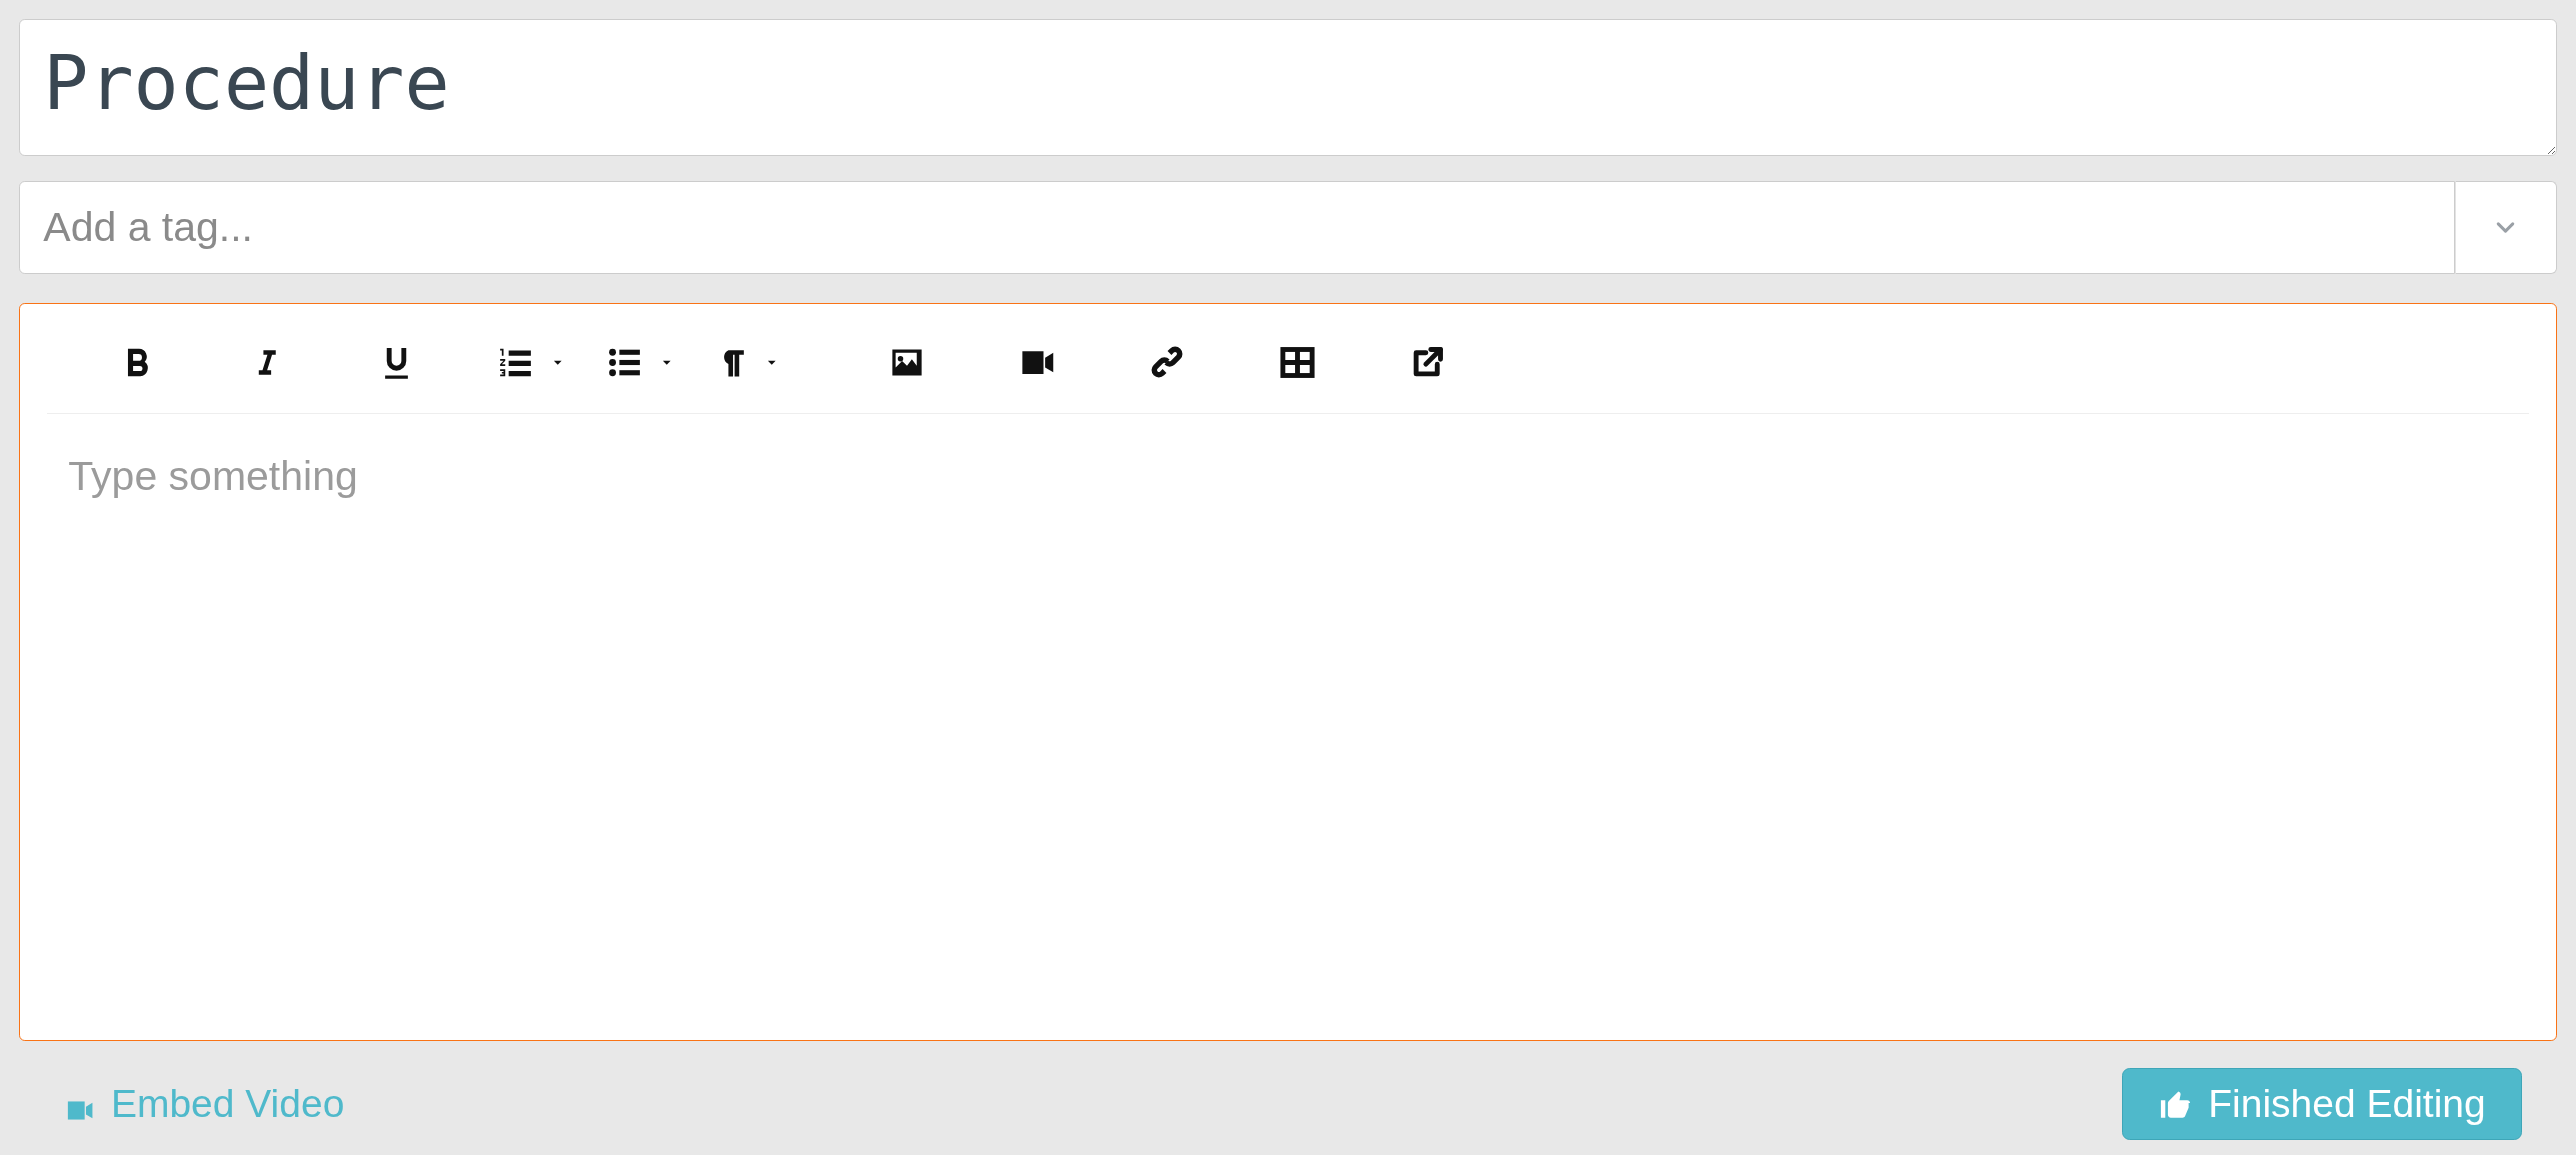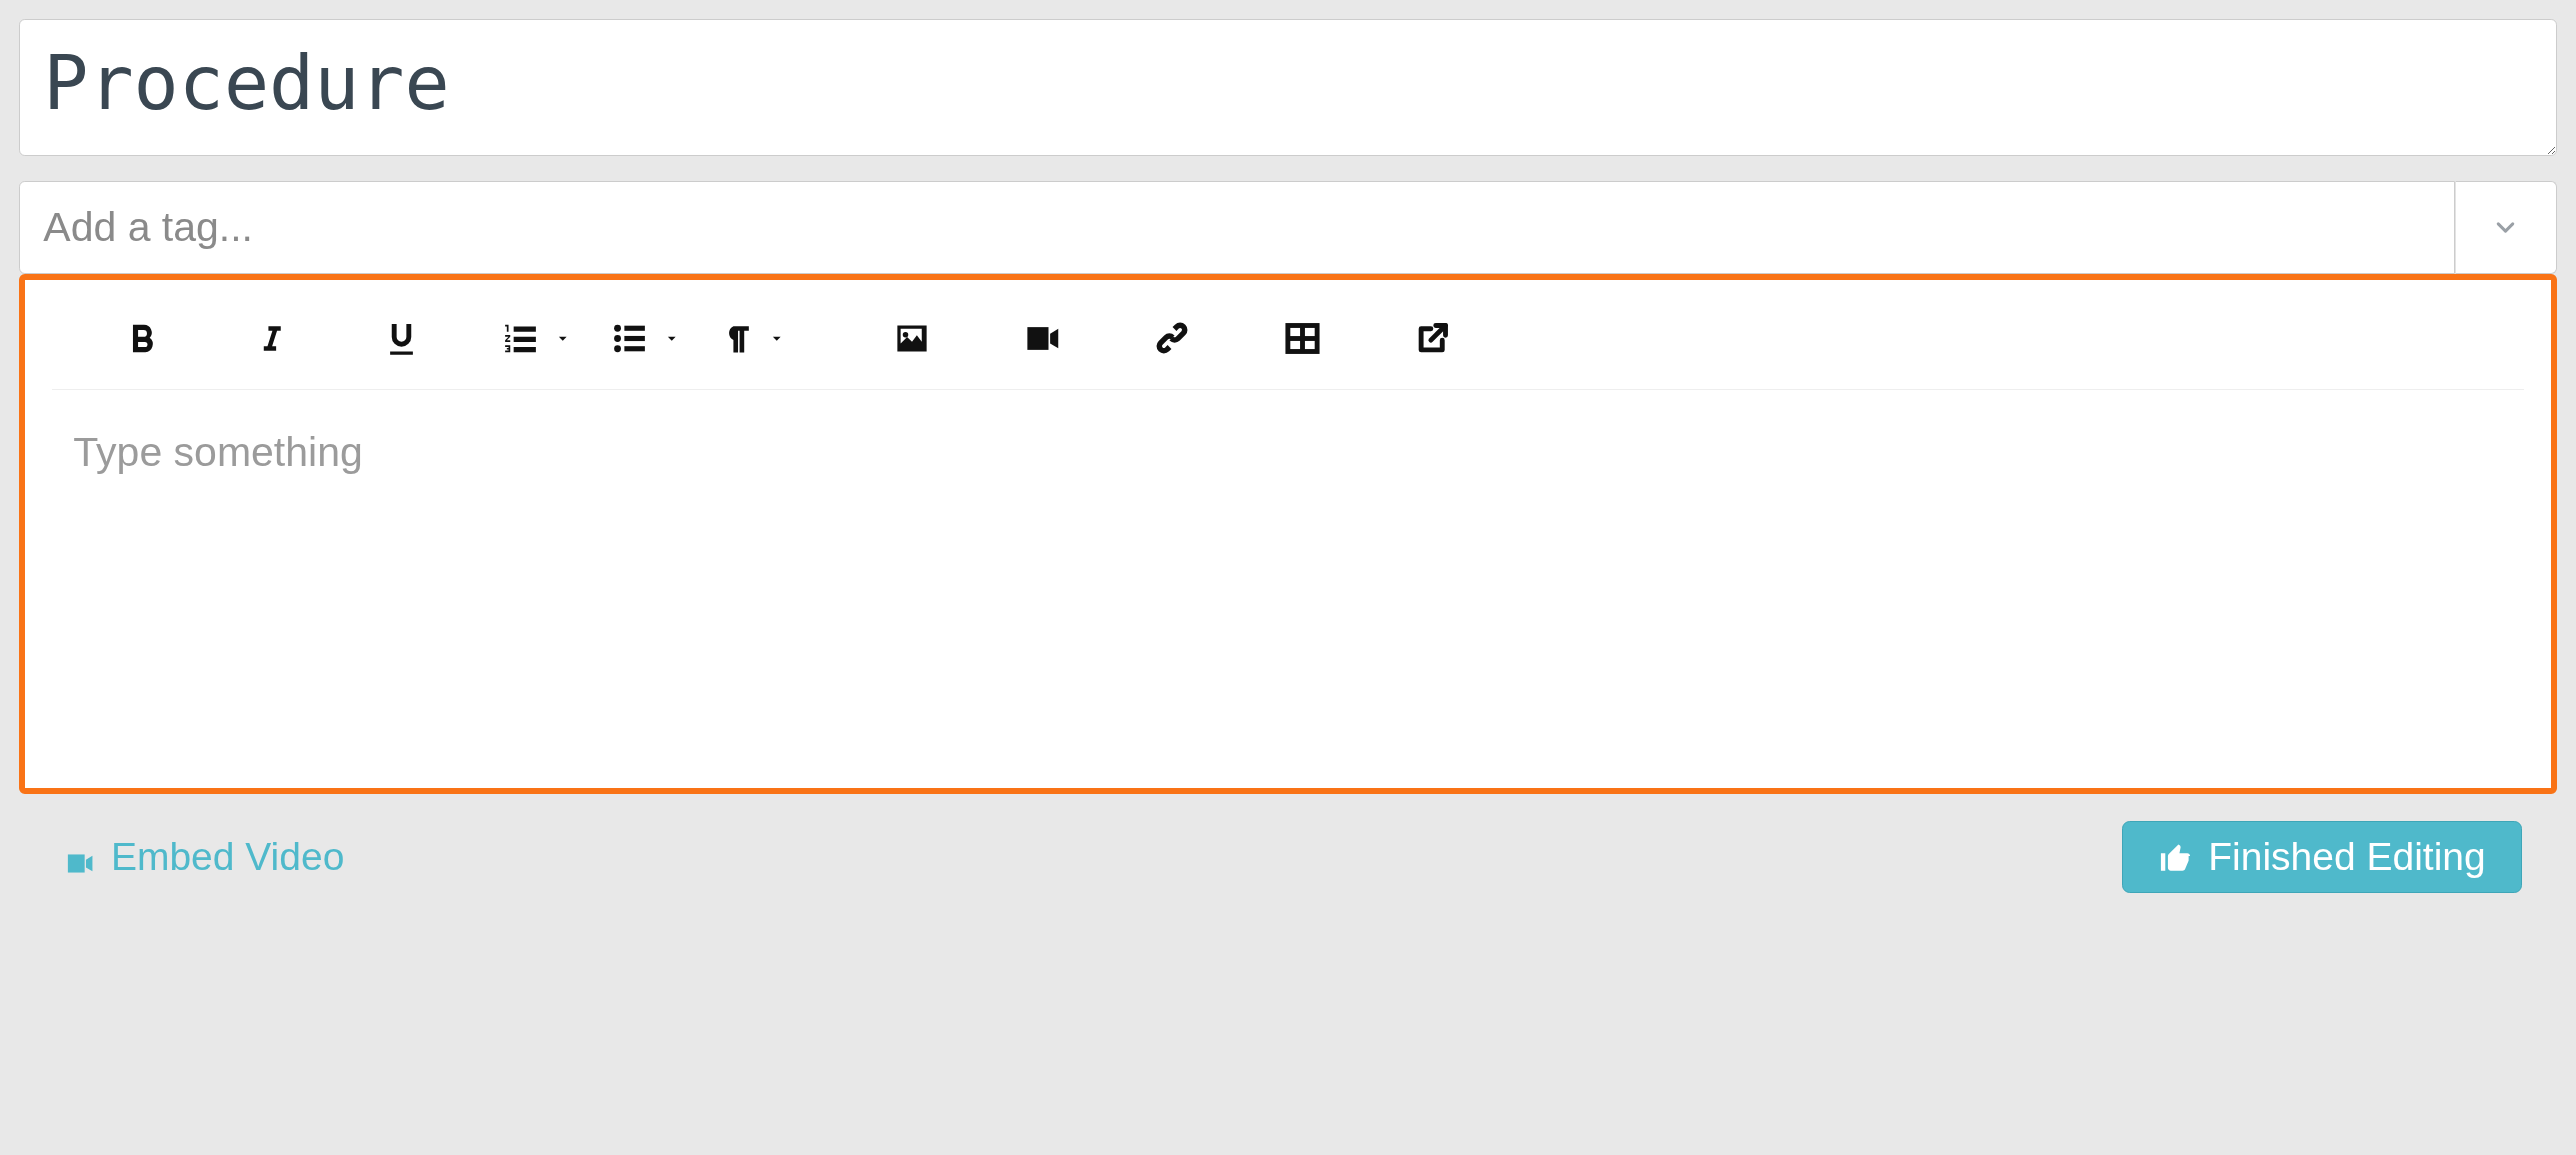--- a/index.html
+++ b/index.html
@@ -52,24 +52,25 @@
     background: #fff;
     border: 1px solid #ccc;
     border-left: 1px solid #e3e3e3;
     border-radius: 0 5.8px 5.8px 0;
     display: flex;
     align-items: center;
     justify-content: center;
     cursor: pointer;
   }
   .editor-box {
-    background: #fff;
-    border: 6px solid #f97316;
+    margin-top: 29px;
+    background: #fff;
+    border: 1px solid #f97316;
     border-radius: 5.8px;
-    height: 520px;
+    height: 738px;
     display: flex;
     flex-direction: column;
     overflow: hidden;
   }
   .toolbar {
     display: flex;
     align-items: center;
     padding: 27px 27px 19.3px 58px;
     border-bottom: 1px solid #eee;
     margin: 0 27px;

